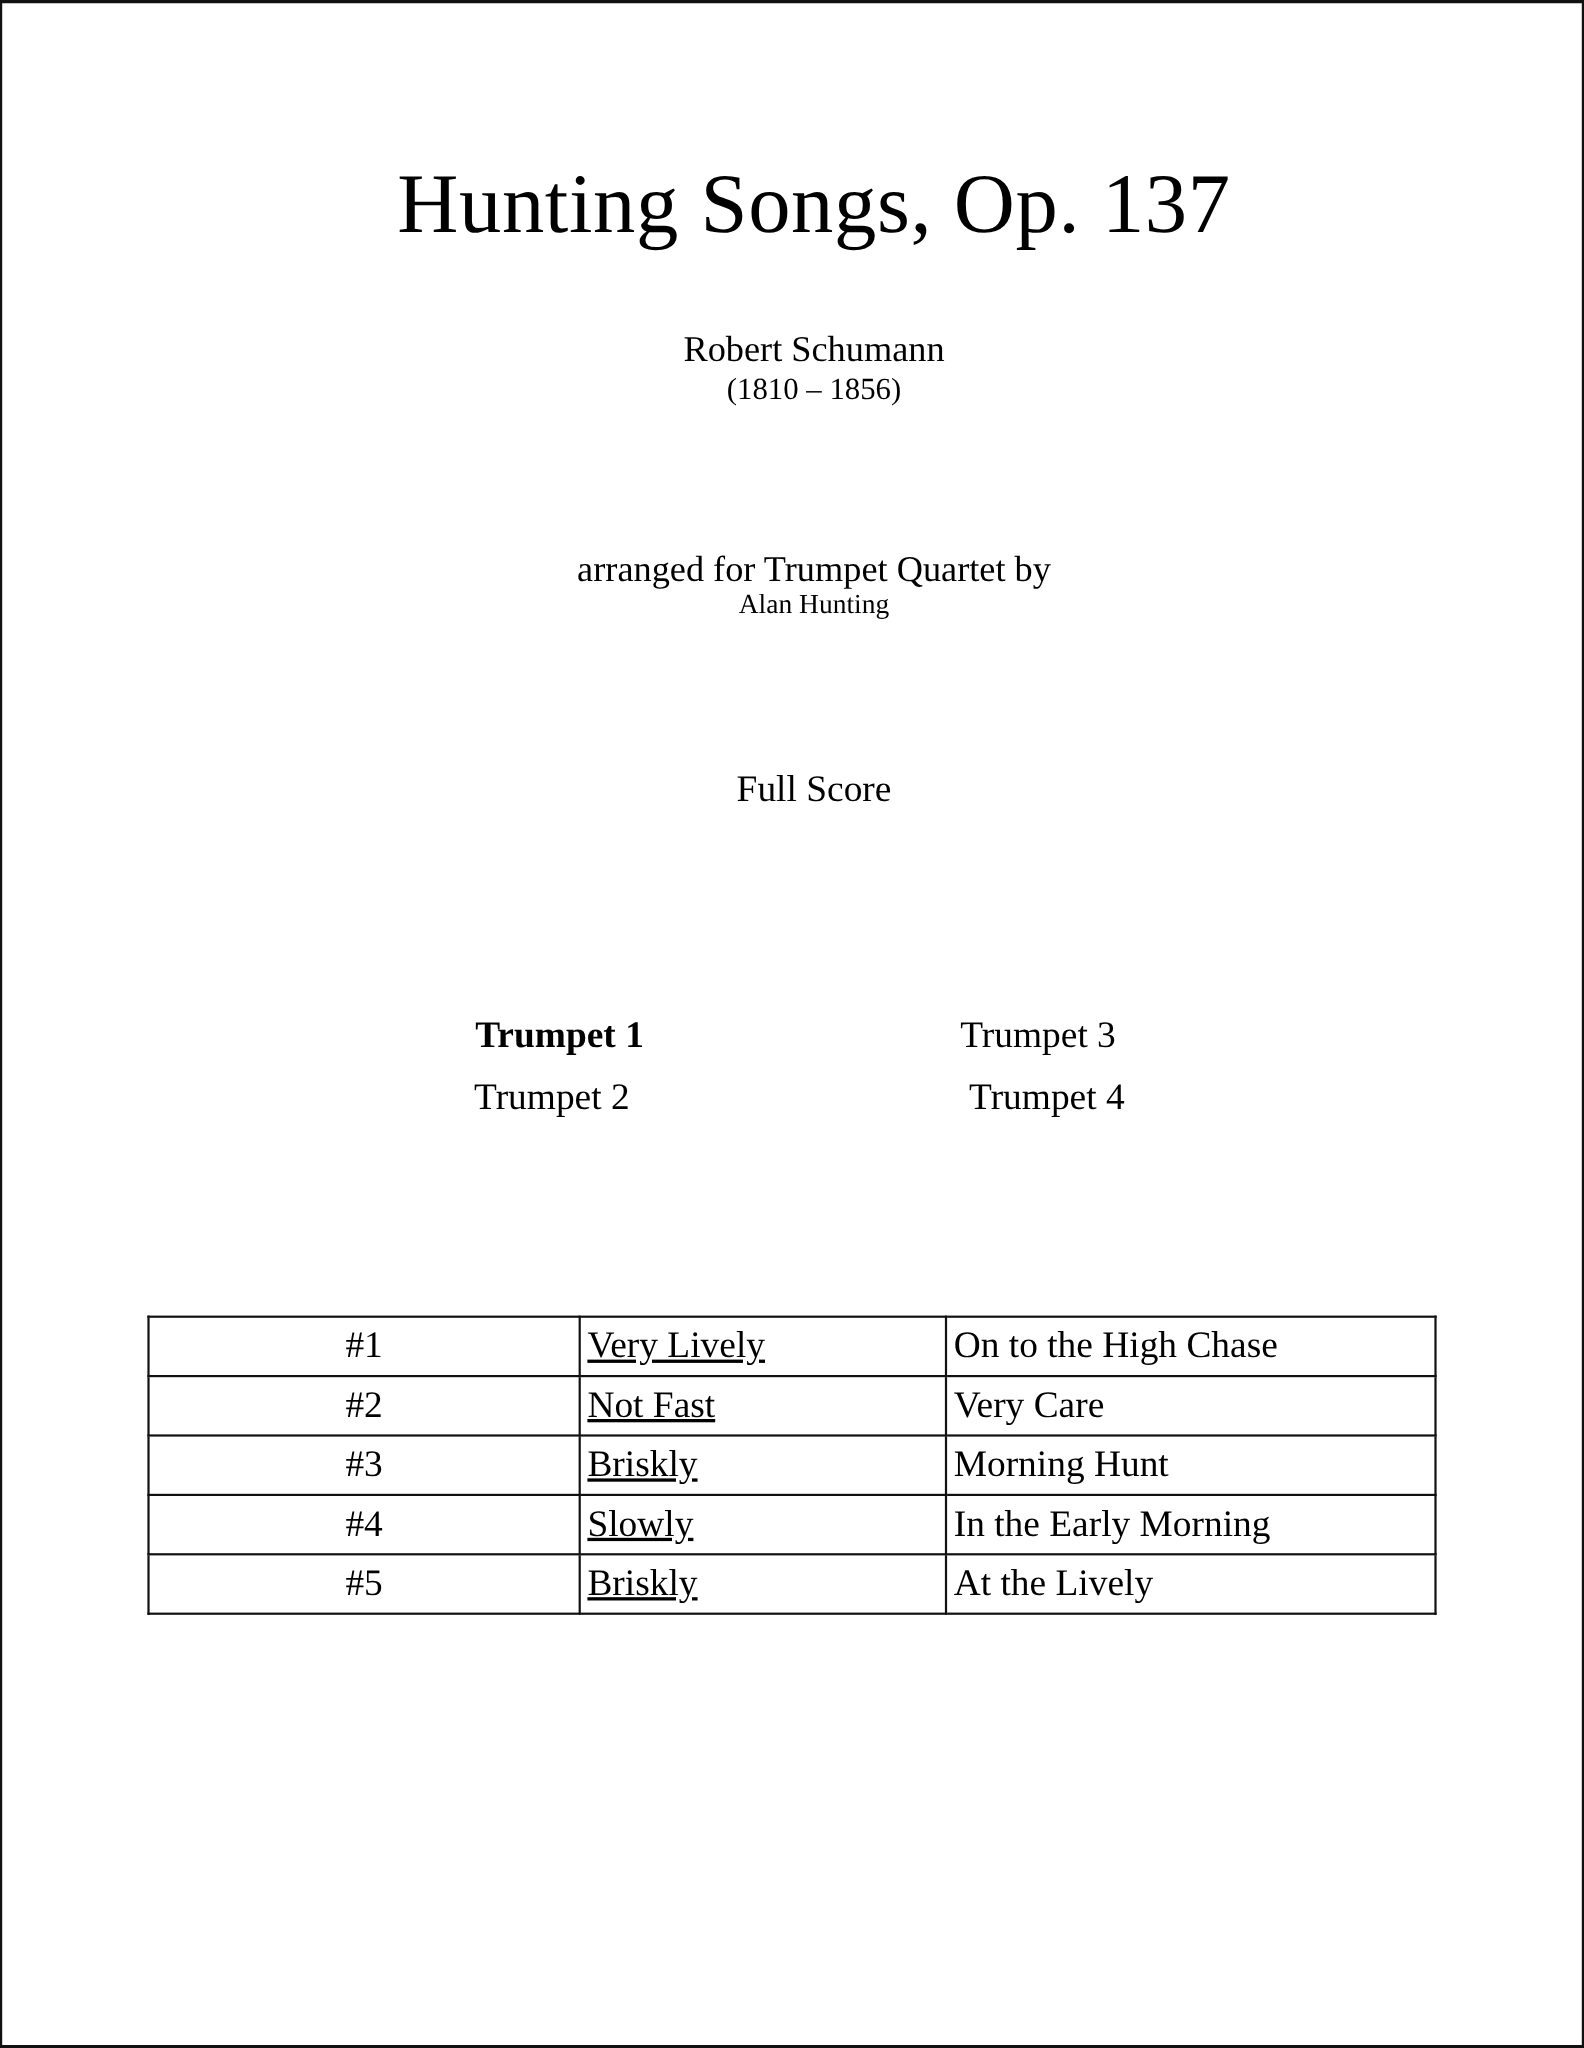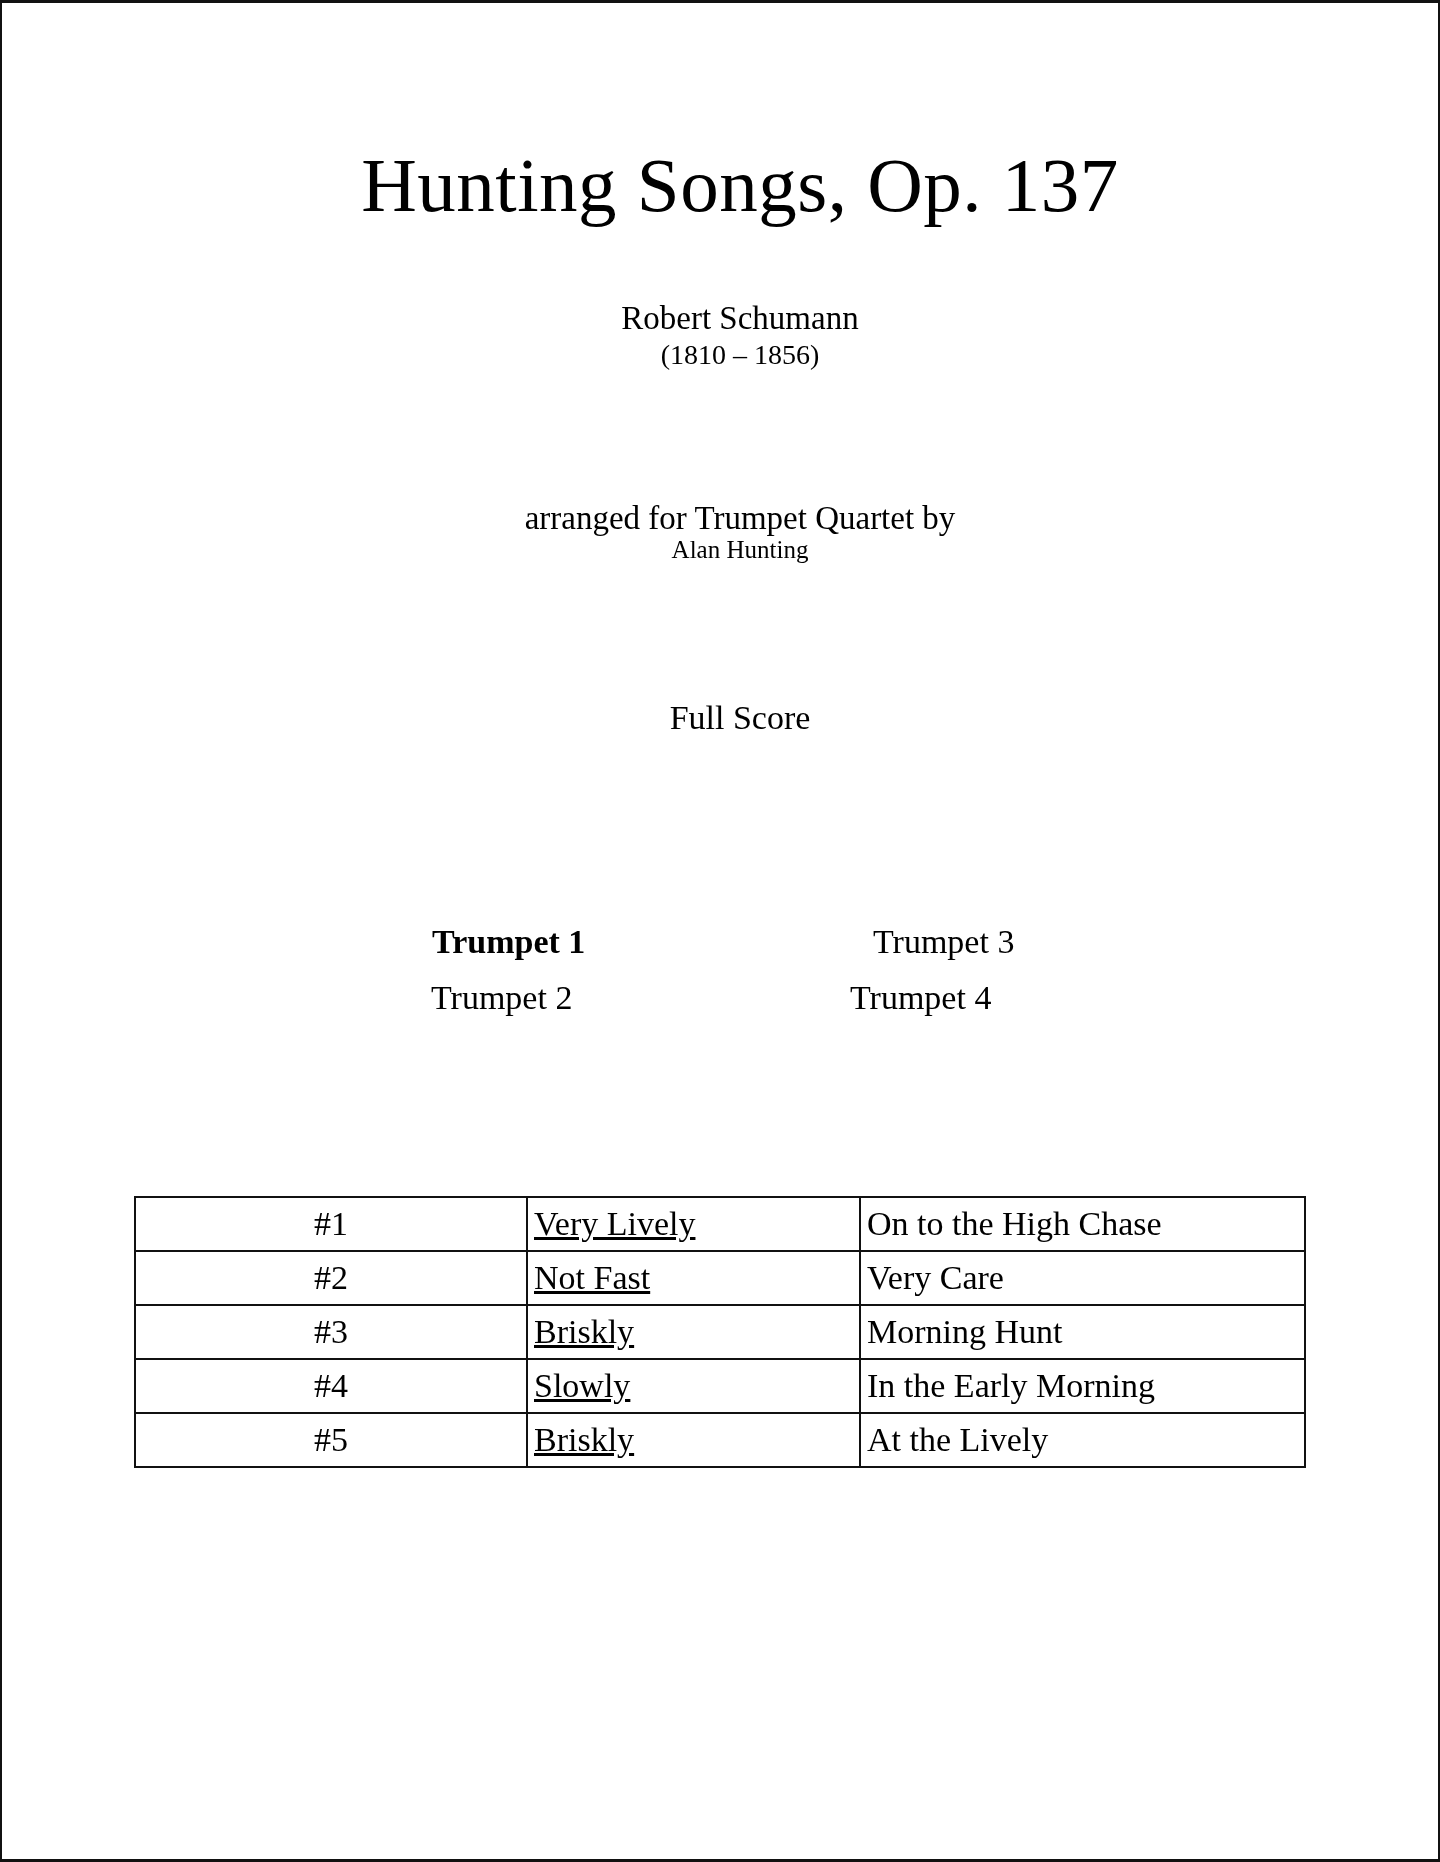--- a/index.html
+++ b/index.html
@@ -30,21 +30,21 @@
 <div class="c title">Hunting Songs, Op. 137</div>
 <div class="c composer">Robert Schumann</div>
 <div class="c dates">(1810 – 1856)</div>
 <div class="c arranged">arranged for Trumpet Quartet by</div>
 <div class="c arranger">Alan Hunting</div>
 <div class="c score">Full Score</div>
 
 <div class="inst" style="left:432px; top:922px;font-weight:bold;">Trumpet 1</div>
 <div class="inst" style="left:431px; top:978px;">Trumpet 2</div>
 <div class="inst" style="left:873px; top:922px;">Trumpet 3</div>
-<div class="inst" style="left:850px; top:978px;">Trumpet 4</div>
+<div class="inst" style="left:881px; top:978px;">Trumpet 4</div>
 
 <table class="movements">
   <tbody>
       <tr>
     <td class="num">#1</td>
     <td class="tempo">Very Lively</td>
     <td class="name">On to the High Chase</td>
   </tr>
   <tr>
     <td class="num">#2</td>

